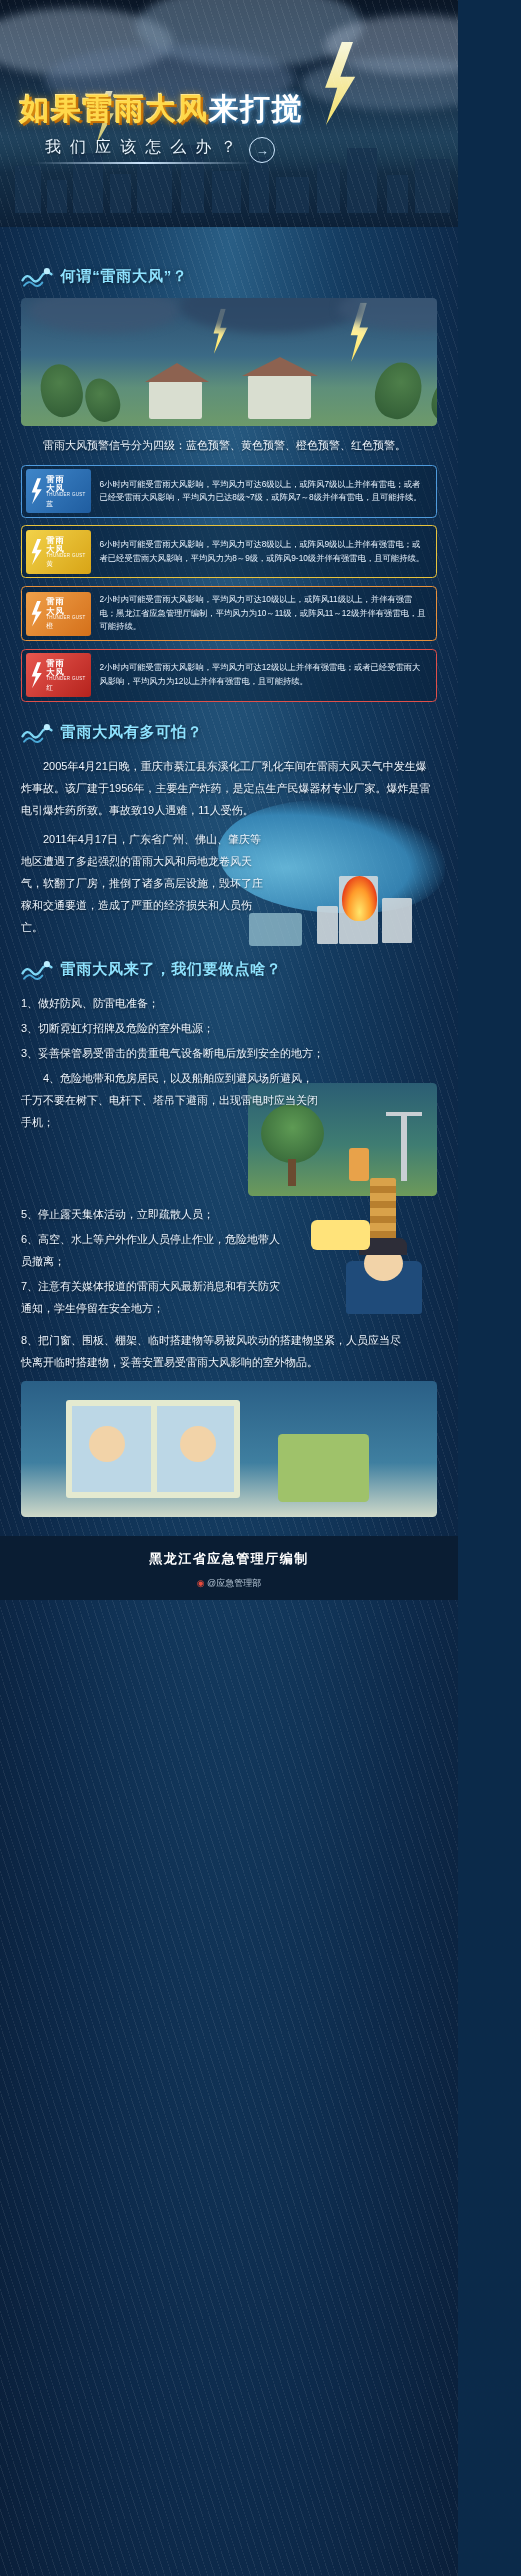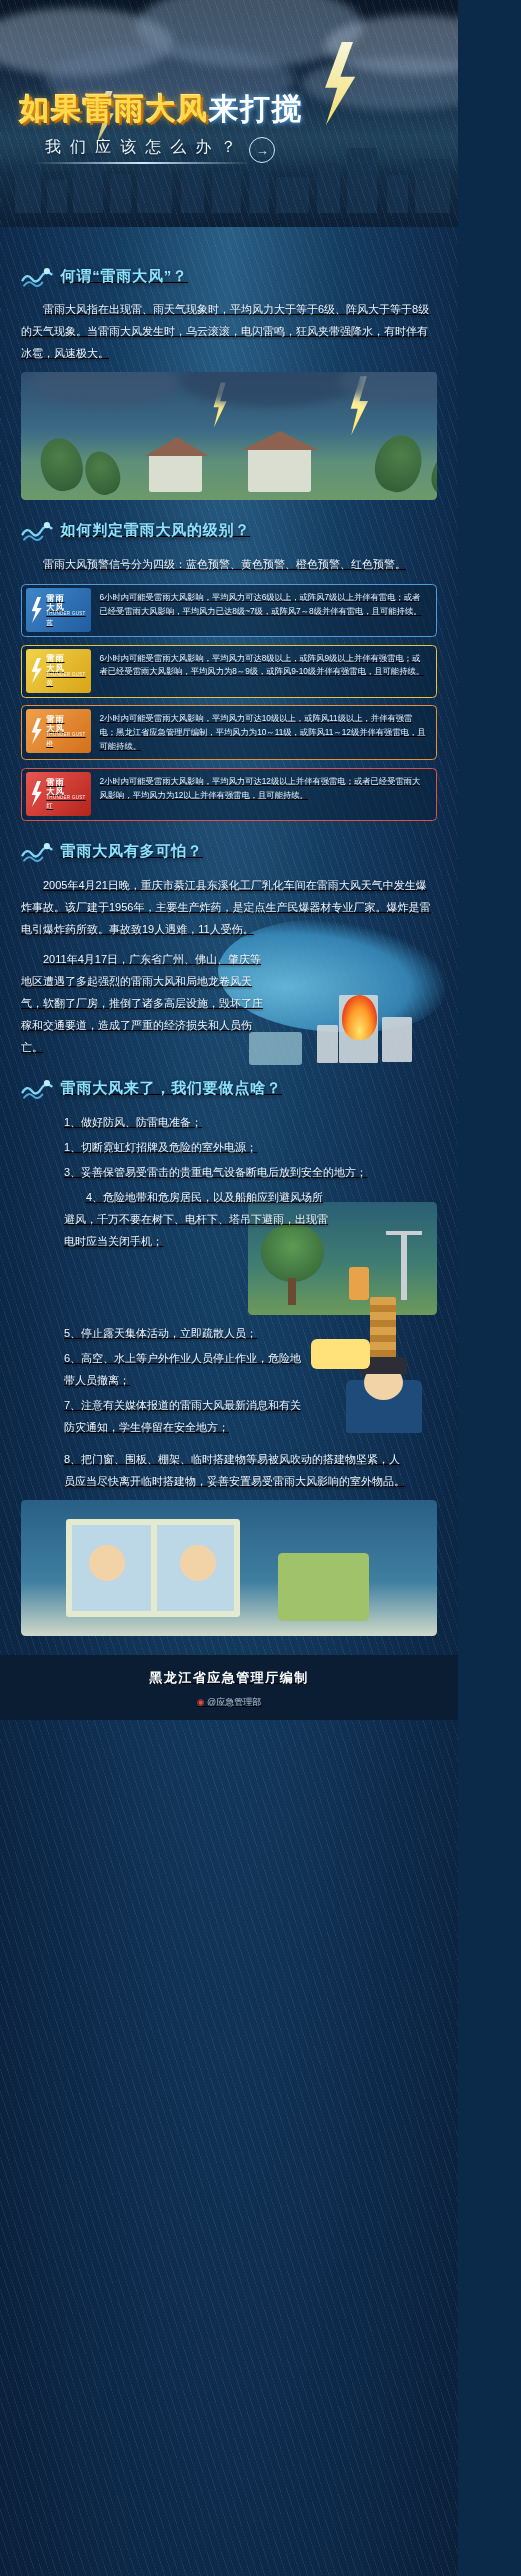--- a/index.html
+++ b/index.html
@@ -8,21 +8,20 @@
     font-family: "Liberation Sans", sans-serif;
     background: #0b2a4a;
   }
   .page {
     position: relative;
     width: 458px;
     min-height: 2576px;
     background:
       radial-gradient(ellipse at 50% 8%, #2a5f86 0%, #143c61 35%, #0d2a4b 70%, #0a1f3a 100%);
     overflow: hidden;
-    text-decoration: underline;
   }
   
   .rain {
     position: absolute; inset: 0;
     background-image:
       repeating-linear-gradient(72deg, rgba(255,255,255,0.07) 0 0.8px, rgba(255,255,255,0) 0.8px 6.8px);
     pointer-events: none;
     z-index: 3;
   }
   
@@ -143,21 +142,21 @@
   }
   .illus-storm .bolt {
     position: absolute; width: 19.6px; height: 45px;
     background: linear-gradient(180deg,#fffbd0,#ffe45e);
     clip-path: polygon(55% 0%, 18% 55%, 45% 55%, 20% 100%, 85% 42%, 52% 42%, 80% 0%);
     filter: drop-shadow(0 0 6px rgba(255,235,110,.9));
   }
   
   .cards { margin: 9px 0 6px 0; }
   .card {
-    display: flex; align-items: flex-start;
+    display: flex; align-items: center;
     border: 1.5px solid; border-radius: 4.5px;
     background: rgba(10,35,60,.55);
     margin-bottom: 7.6px;
     overflow: hidden;
     min-height: 53px;
   }
   .card-badge {
     width: 73px; flex: none;
     display: flex; align-items: center; justify-content: center;
     padding: 3px;
@@ -197,21 +196,21 @@
   }
   .fire {
     position: absolute; right: 68px; top: 91px; width: 35px; height: 45px;
     background: radial-gradient(ellipse at 50% 80%, #ffe66b 0%, #ff9b2a 45%, #e8431a 75%, rgba(230,60,20,0) 85%);
     border-radius: 50% 50% 45% 45%;
   }
   .bldg-d {
     position: absolute; background: #cfd8dd; border-radius: 1.5px; opacity: .9;
   }
   
-  ol.steps { list-style: none; margin-left: 43px; }
+  ol.steps { list-style: none; }
   ol.steps li {
     color: #eef6ff; font-size: 11px; line-height: 2.0;
     margin-bottom: 3px;
     text-shadow: 0 0.8px 2.3px rgba(0,0,0,.5);
   }
   ol.steps li.indent { text-indent: 2em; }
   .tip-img {
     position: relative; margin: 7.6px 0; border-radius: 4.5px; overflow: hidden;
   }
   .tip-window {
@@ -282,46 +281,37 @@
   <div class="content">
 
     <div class="sec-head">
       <svg class="wave-icon" viewBox="0 0 42 30">
         <path d="M2 20 q6 -10 12 -2 t12 -2 t14 -4" stroke="#7fd7f5" stroke-width="3" fill="none" stroke-linecap="round"></path>
         <path d="M4 27 q6 -8 12 -2 t12 -2" stroke="#4aa9d8" stroke-width="2.5" fill="none" stroke-linecap="round"></path>
         <circle cx="34" cy="8" r="4" fill="#bdeeff"></circle>
       </svg>
       <span class="sec-title">何谓“雷雨大风”？</span>
     </div>
-    <p class="body">雷雨大风指在出现雷、雨天气现象时，平均风力大于等于6级、阵风大于等于8级的天气现象。当雷雨大风发生时，乌云滚滚，电闪雷鸣，狂风夹带强降水，有时伴有冰雹，风速极大。</p>
 
     <div class="illus illus-storm">
       <div class="tree" style="left:19.6px; bottom:9px;"></div>
       <div class="tree" style="left:65px; bottom:4.5px; width:33px; height:44px; transform:rotate(-20deg);"></div>
       <div class="house" style="left:128px;"></div>
       <div class="roof" style="left:124px;"></div>
       <div class="house" style="left:227px; width:63px; height:44px;"></div>
       <div class="roof" style="left:221px; bottom:50px; border-left-width:38px; border-right-width:38px;"></div>
       <div class="bolt" style="left:189px; top:10.6px;"></div>
       <div class="bolt" style="left:325px; top:4.5px; width:26px; height:59px;"></div>
       <div class="tree" style="left:355px; bottom:7.6px; width:45px; height:57px; transform:rotate(16deg);"></div>
       <div class="tree" style="left:412px; bottom:3px; width:36px; height:47px; transform:rotate(22deg);"></div>
       <div class="cloud" style="width:151px;height:45px;left:7.6px;top:-10.6px;background:rgba(60,85,115,.75);"></div>
       <div class="cloud" style="width:181px;height:53px;left:159px;top:-18px;background:rgba(45,70,100,.8);"></div>
       <div class="cloud" style="width:166px;height:45px;left:317px;top:-12px;background:rgba(60,85,115,.7);"></div>
     </div>
 
-    <div class="sec-head">
-      <svg class="wave-icon" viewBox="0 0 42 30">
-        <path d="M2 20 q6 -10 12 -2 t12 -2 t14 -4" stroke="#7fd7f5" stroke-width="3" fill="none" stroke-linecap="round"></path>
-        <path d="M4 27 q6 -8 12 -2 t12 -2" stroke="#4aa9d8" stroke-width="2.5" fill="none" stroke-linecap="round"></path>
-        <circle cx="34" cy="8" r="4" fill="#bdeeff"></circle>
-      </svg>
-      <span class="sec-title">如何判定雷雨大风的级别？</span>
-    </div>
     <p class="body">雷雨大风预警信号分为四级：蓝色预警、黄色预警、橙色预警、红色预警。</p>
 
     <div class="cards">
 
       <div class="card c-blue">
         <div class="card-badge">
           <div class="badge-inner">
             <span class="badge-bolt"></span>
             <span class="badge-txt">
               <span class="badge-cn">雷雨</span>
@@ -407,21 +397,21 @@
       <svg class="wave-icon" viewBox="0 0 42 30">
         <path d="M2 20 q6 -10 12 -2 t12 -2 t14 -4" stroke="#7fd7f5" stroke-width="3" fill="none" stroke-linecap="round"></path>
         <path d="M4 27 q6 -8 12 -2 t12 -2" stroke="#4aa9d8" stroke-width="2.5" fill="none" stroke-linecap="round"></path>
         <circle cx="34" cy="8" r="4" fill="#bdeeff"></circle>
       </svg>
       <span class="sec-title">雷雨大风来了，我们要做点啥？</span>
     </div>
 
     <ol class="steps">
       <li>1、做好防风、防雷电准备；</li>
-      <li>1、切断霓虹灯招牌及危险的室外电源；</li>
+      <li>3、切断霓虹灯招牌及危险的室外电源；</li>
       <li>3、妥善保管易受雷击的贵重电气设备断电后放到安全的地方；</li>
 
       <li class="indent" style="position:relative; z-index:1; width:72%;">4、危险地带和危房居民，以及船舶应到避风场所避风，千万不要在树下、电杆下、塔吊下避雨，出现雷电时应当关闭手机；</li>
     </ol>
 
     <div style="position:relative; margin-top:-53px; height:128px;">
       <div style="position:absolute; right:0; top:0; width:189px; height:113px; background:linear-gradient(180deg,#2b5e74 0%, #3f7d72 55%, #6d9a5a 100%); border-radius:4.5px;"></div>
       <div style="position:absolute; right:113px; top:21px; width:63px; height:59px; background:radial-gradient(circle at 50% 40%,#5e9a54,#2f5f34); border-radius:50%;"></div>
       <div style="position:absolute; right:141px; top:76px; width:7.6px; height:27px; background:#6b4b30;"></div>
       <div style="position:absolute; right:30px; top:30px; width:6px; height:68px; background:#c9cfd4;"></div>

